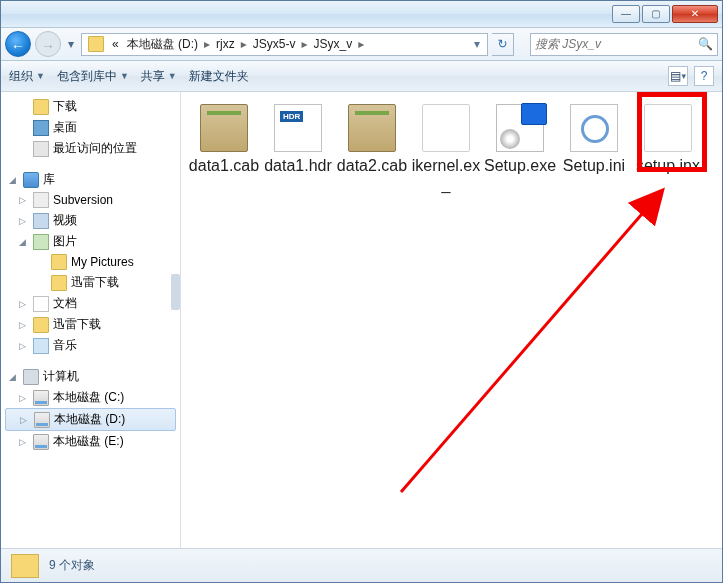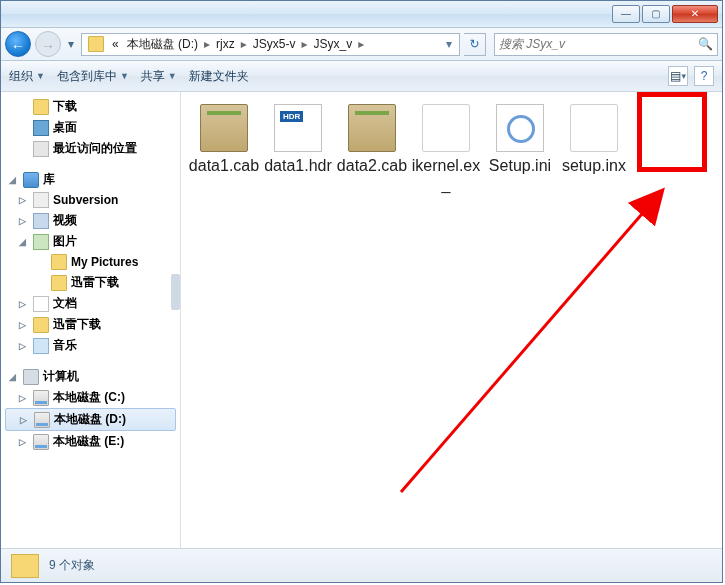--- a/index.html
+++ b/index.html
@@ -23,34 +23,34 @@
 .nav-dd { width: 12px; height: 24px; display:flex; align-items:center; justify-content:center; color:#4a6a8a; }
 
 .addressbar { flex: 1; height: 23px; border: 1px solid #a6b8ca; background: #fff; display: flex; align-items: center; padding: 0 2px; }
 .addr-icon { width: 16px; height: 16px; background: #f7d774; border: 1px solid #d0b24e; margin: 0 4px; }
 .breadcrumb { display: flex; align-items: center; flex: 1; overflow: hidden; white-space: nowrap; }
 .crumb { padding: 0 4px; color: #222; }
 .crumb-sep { color: #6a6a6a; padding: 0 2px; }
 .addr-dd { width: 16px; display:flex; align-items:center; justify-content:center; color:#5a7a9a; }
 .addr-refresh { width: 22px; height: 23px; border: 1px solid #a6b8ca; border-left: none; background: linear-gradient(#f6f9fc,#e9f1f9); display: flex; align-items: center; justify-content: center; color:#2d6db3; }
 
-.searchbox { width: 224px; height: 23px; border: 1px solid #a6b8ca; background: #fff; display: flex; align-items: center; padding: 0 4px; margin-left: 4px; }
+.searchbox { width: 188px; height: 23px; border: 1px solid #a6b8ca; background: #fff; display: flex; align-items: center; padding: 0 4px; margin-left: 12px; }
 .searchbox input { border: none; outline: none; width: 100%; font-style: italic; color: #888; }
 .searchbox .si { color:#4a6a8a; margin-left:4px; }
 
 .toolbar { height: 31px; background: linear-gradient(#f7fbff,#e5edf5 45%,#dfe8f1 55%,#e9f1f9); display: flex; align-items: center; padding: 0 8px; gap: 12px; border-bottom: 1px solid #c9d6e2; color: #1a3a5a; }
 .tool-item { display: flex; align-items: center; gap: 3px; }
 .tool-dd { font-size: 9px; color:#4a6a8a; }
 .tool-right { margin-left: auto; display: flex; gap: 6px; }
 .tool-ico { width: 20px; height: 20px; border: 1px solid #b3c3d2; background: #fff; display:flex; align-items:center; justify-content:center; }
 
 .body-area { display: flex; height: calc(100% - 27px - 33px - 31px - 34px); }
 .tree { width: 180px; border-right: 1px solid #d9e2ea; overflow-y: auto; padding: 4px 0; position: relative; }
 .tree::after { content:""; position:absolute; right:0; top:40%; width:9px; height:36px; background:#cfd9e3; border-radius:2px; }
-.tree-group { margin-bottom: 10px; font-weight: bold; }
+.tree-group { margin-bottom: 10px; }
 .tree-item { display: flex; align-items: center; gap: 4px; padding: 2px 4px 2px 22px; cursor: default; white-space: nowrap; }
 .tree-item.lvl1 { padding-left: 32px; }
 .tree-item.lvl2 { padding-left: 50px; }
 .tree-item.sel { background: linear-gradient(#e8f1fb,#d7e7f7); border: 1px solid #a9c6e6; border-radius: 2px; margin: 0 4px; padding-left: 28px; }
 .tree-expand { position: absolute; margin-left: -14px; color: #7a8a9a; font-size: 9px; }
 .ico16 { width: 16px; height: 16px; display:inline-block; }
 .ico-folder { background:#f7d774; border:1px solid #d0b24e; border-radius:1px; }
 .ico-folder-open { background:linear-gradient(#fce9a9,#f5d06a); border:1px solid #d0b24e; }
 .ico-desktop { background:#6aa7d6; border:1px solid #3a7aa6; }
 .ico-recent { background:#e6e6e6; border:1px solid #b6b6b6; }
@@ -270,20 +270,24 @@
           </div>
           <div class="file">
             <div class="file-icon ic-cab"></div>
             <div class="file-name">data2.cab</div>
           </div>
           <div class="file">
             <div class="file-icon ic-blank"></div>
             <div class="file-name">ikernel.ex_</div>
           </div>
           <div class="file">
+            <div class="file-icon ic-exe"></div>
+            <div class="file-name">Setup.exe</div>
+          </div>
+          <div class="file">
             <div class="file-icon ic-ini"></div>
             <div class="file-name">Setup.ini</div>
           </div>
           <div class="file">
             <div class="file-icon ic-blank"></div>
             <div class="file-name">setup.inx</div>
           </div>
         </div>
 
       <div class="highlight" style="left:456px; top:0px; width:70px; height:80px;"></div>

